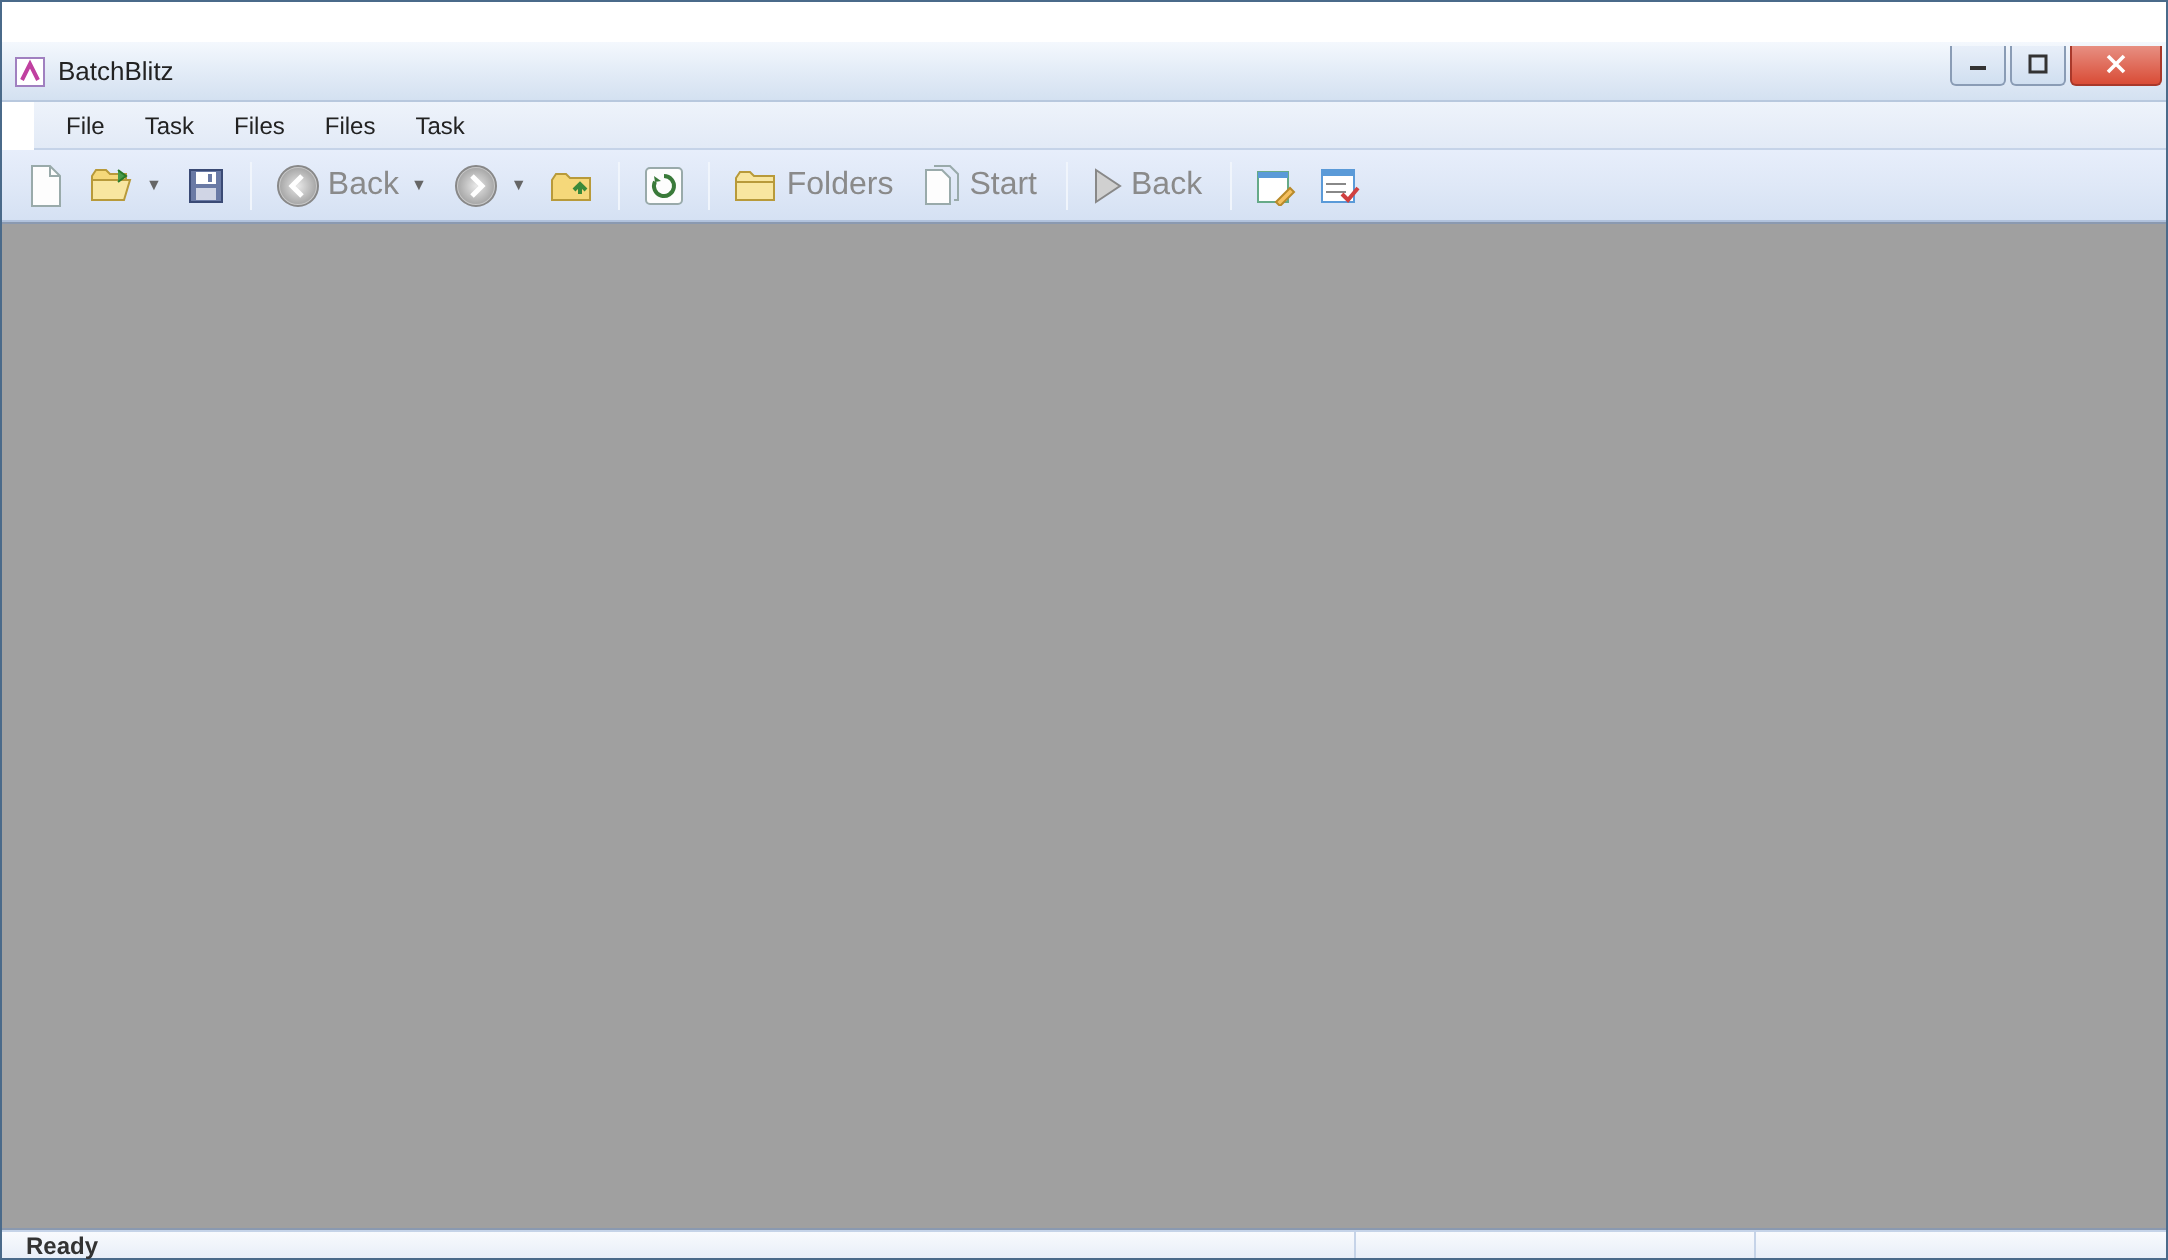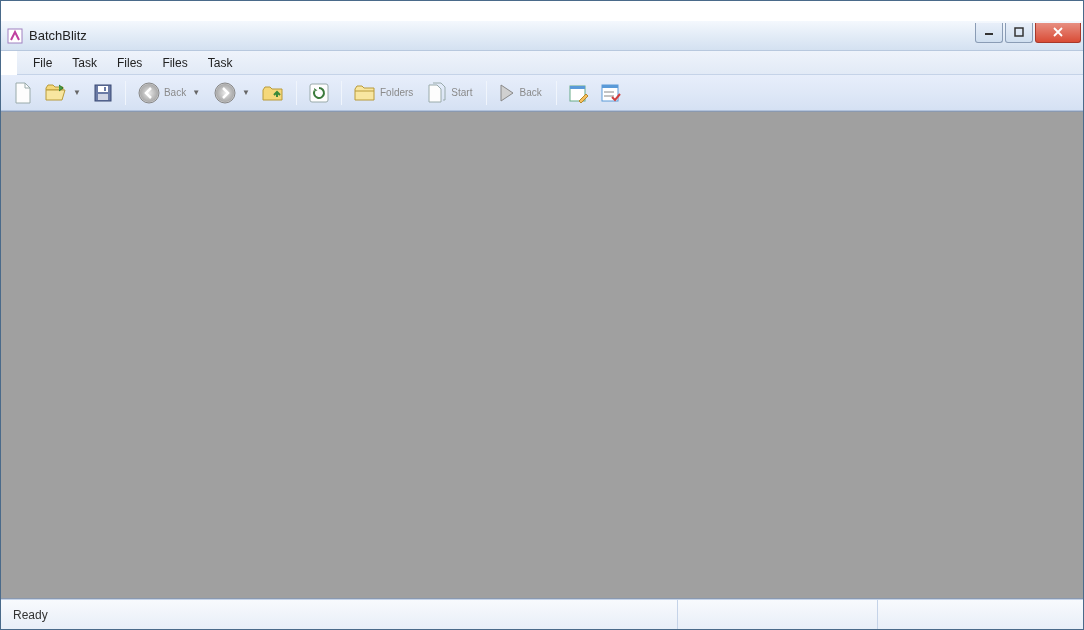--- a/index.html
+++ b/index.html
@@ -65,38 +65,39 @@
       color: #888;
     }
     .tb-btn.labeled { padding-right: 6px; }
     .tb-sep {
       width: 1px; height: 24px;
       background: #b0c0d8;
       margin: 0 4px;
       border-right: 1px solid #f0f5fc;
     }
     .dd-arrow { font-size: 8px; color: #666; margin-left:2px;}
-    .tb-label { font-size: 10px; color: #8a8a8a; }
+    .tb-label { font-size: 16px; color: #8a8a8a; }
     
     
     .content {
       flex: 1;
       background: #a0a0a0;
       border: 1px solid #8a99b0;
       border-left:none; border-right:none;
     }
     
     
     .statusbar {
-      height: 30px;
+      height: 14px;
       background: linear-gradient(to bottom, #f8fafd, #e8eef8);
       border-top: 1px solid #c5d3e8;
       display: flex; align-items: center;
       padding: 0 6px;
       color: #333;
+      font-weight: bold;
     }
     .status-cell { border-left: 1px solid #c5d3e8; height: 100%; display:flex; align-items:center; padding:0 6px; }
     .status-cell:first-child { border-left:none; flex:1;}
     .status-cell.spacer1 { width: 200px; }
     .status-cell.spacer2 { width: 200px; }
     
     svg { display:block; }
   </style>
 </head>
 <body>

